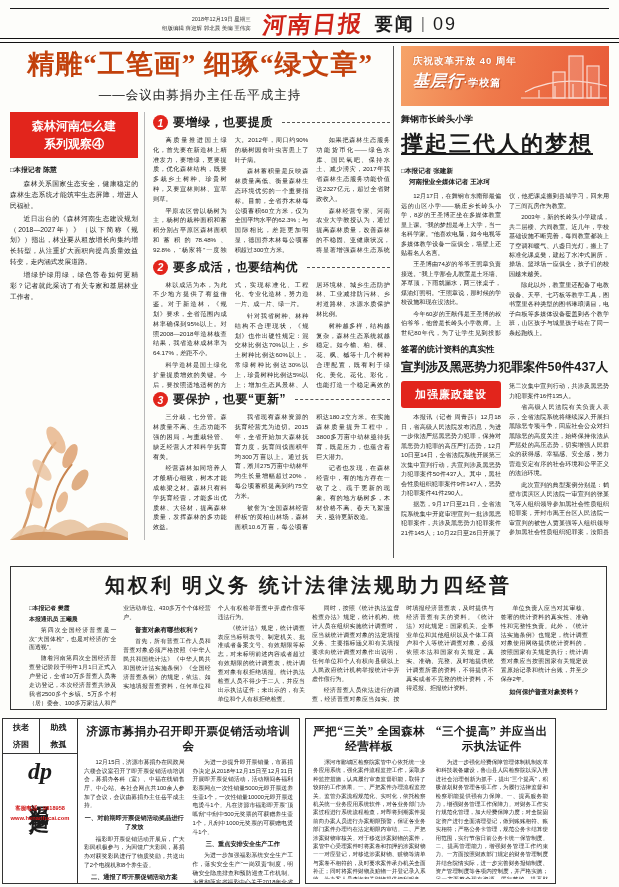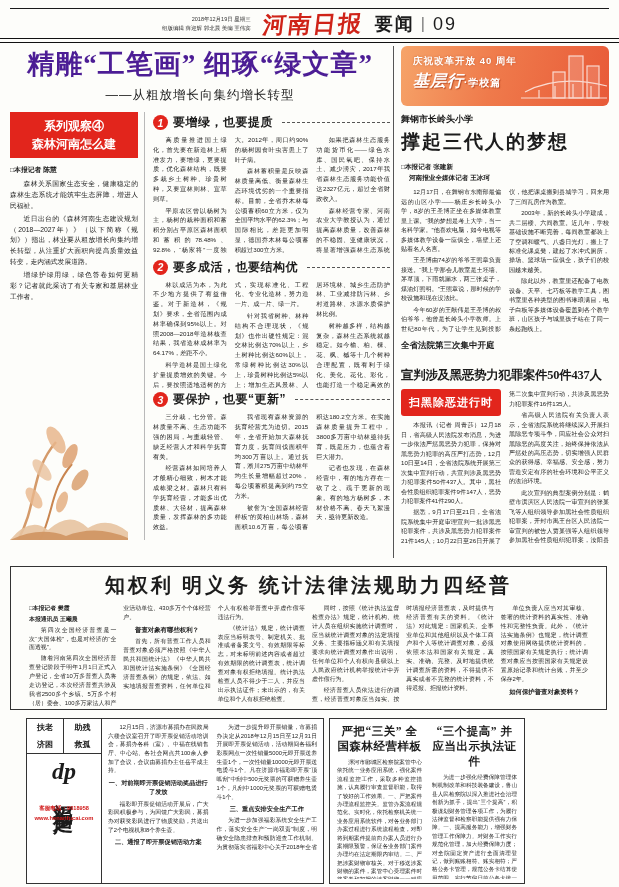--- a/index.html
+++ b/index.html
@@ -13,21 +13,21 @@
             letter-spacing:2px;font-family:"Liberation Serif",serif;}
   .section-page{font-size:18px;font-weight:700;letter-spacing:2px;display:flex;align-items:center;gap:6px;}
   .section-page .pipe{font-weight:300;color:#777;font-size:16px;}
   .section-page .pnum{font-weight:400;}
   .header-rule{position:absolute;left:0;right:0;top:38px;height:3px;
                border-top:1.5px solid #111;border-bottom:1px solid #111;}
 
   
   .main-art{position:absolute;left:10px;top:46px;width:380px;height:512px;overflow:hidden;}
   .main-art h1{margin:0;text-align:center;font-size:27px;letter-spacing:1px;
-               font-family:"Liberation Serif",serif;font-weight:900;color:#4c1d95;}
+               font-family:"Liberation Serif",serif;font-weight:900;color:#c2410c;}
   .main-sub{text-align:center;font-size:12.5px;margin-top:5px;letter-spacing:1px;}
   .main-body{display:flex;gap:8px;margin-top:8px;height:428px;}
   .intro-col{width:128px;flex:none;border-right:1px solid #b9b9b9;padding-right:6px;
              display:flex;flex-direction:column;}
   .series-box{background:#e2251c;color:#fff;text-align:center;font-weight:700;
               font-size:12px;line-height:1.5;padding:5px 2px;}
   .byline{font-size:6.8px;font-weight:700;margin:7px 0 4px 0;}
   .bp{margin:0 0 2px 0;text-indent:2em;text-align:justify;}
   .intro-text{font-size:6.8px;line-height:1.6;}
   .plant{margin-top:auto;}
@@ -39,53 +39,53 @@
   .sec-dash{flex:1;border-top:1.5px dashed #555;height:0;margin-left:4px;}
   .sec-body{column-count:3;column-gap:8px;font-size:6.2px;line-height:1.58;text-align:justify;overflow:hidden;}
   .sec-body-1{height:122px;}
   .sec-body-2{height:110px;}
   .sec-body-3{height:128px;}
 
   .v-divider{position:absolute;left:393px;top:46px;height:512px;border-left:1px solid #555;}
 
   
   .right-col{position:absolute;left:401px;top:46px;width:208px;height:512px;overflow:hidden;}
-  .banner{position:relative;height:60px;border-radius:6px;overflow:hidden;
+  .banner{position:relative;height:60px;border-radius:0;overflow:hidden;
           background:linear-gradient(105deg,#f6a469 0%,#ef7a4b 45%,#e85a38 100%);
           color:#fff;padding:9px 0 0 12px;box-sizing:border-box;}
   .banner-l1{font-size:9.5px;font-weight:700;letter-spacing:1px;text-shadow:0 0 2px rgba(160,50,10,.5);}
   .banner-l2{font-size:16px;font-weight:900;font-style:italic;letter-spacing:1px;margin-top:3px;
              text-shadow:1px 1px 1px rgba(150,40,10,.6);}
   .banner-l2 .small{font-size:10px;font-style:normal;}
   .banner svg{position:absolute;right:0;top:0;height:100%;}
   .kicker{font-size:9px;font-weight:700;margin-top:7px;}
-  .art-h2{font-size:19px;font-weight:900;letter-spacing:2px;margin-top:3px;font-family:"Liberation Serif",serif;}
+  .art-h2{font-size:22px;font-weight:900;letter-spacing:2px;margin-top:3px;font-family:"Liberation Serif",serif;text-decoration:underline;}
   .school-byline{font-size:6.6px;font-weight:700;line-height:1.7;margin:6px 0 4px 0;}
   .school-byline .ind{padding-left:8px;}
   .school-body{height:146px;column-count:2;column-gap:8px;font-size:6.1px;line-height:1.55;text-align:justify;overflow:hidden;}
   .court{margin-top:7px;}
   .court-kicker{font-size:8.5px;font-weight:700;}
-  .court-h2{font-size:12.4px;font-weight:900;letter-spacing:-.2px;white-space:nowrap;margin-top:15px;
-            font-family:Liberation Serif, serif;}
+  .court-h2{font-size:12.4px;font-weight:900;letter-spacing:-.2px;white-space:nowrap;margin-top:3px;
+            font-family:Liberation Mono, monospace;}
   .court-body{margin-top:5px;height:160px;column-count:2;column-gap:8px;font-size:6.1px;line-height:1.55;text-align:justify;overflow:hidden;}
   .badge{background:#e2251c;color:#fff;font-weight:900;font-size:11px;letter-spacing:1px;
          text-align:center;padding:5px 2px;border-radius:3px;margin-bottom:4px;break-inside:avoid;}
 
   
   .mid-band{position:absolute;left:10px;top:566px;width:597px;height:144px;border:1px solid #333;
             box-sizing:border-box;padding:5px 18px;overflow:hidden;}
   .mid-band h2{margin:0;text-align:center;font-size:20px;font-weight:900;letter-spacing:3px;
                font-family:"Liberation Serif",serif;}
   .mid-cols{margin-top:5px;height:104px;column-count:6;column-gap:7px;font-size:5.9px;line-height:1.5;
             text-align:justify;overflow:hidden;}
   .mid-cols .bl{margin:0 0 2px 0;font-weight:700;text-indent:0;}
   .mid-cols .sub{margin:3px 0;font-size:6.4px;text-align:center;font-weight:900;}
 
   
-  .bottom-band{position:absolute;left:26px;top:718px;width:499px;height:166px;display:flex;gap:5px;justify-content:space-between;}
+  .bottom-band{position:absolute;left:2px;top:718px;width:554px;height:166px;display:flex;gap:5px;justify-content:space-between;}
   .box{border:1px solid #333;box-sizing:border-box;overflow:hidden;background:#fff;}
   .box1{width:298px;flex:none;display:flex;}
   .fucai{width:74px;flex:none;border-right:1px solid #333;display:flex;flex-direction:column;align-items:center;}
   .slogan{display:grid;grid-template-columns:1fr 1fr;width:100%;border-bottom:1px solid #333;}
   .slogan span{font-size:8px;font-weight:700;text-align:center;padding:3px 0;}
   .slogan span:nth-child(odd){border-right:1px solid #333;}
   .fucai-logo{font-size:24px;font-weight:900;font-style:italic;margin:4px 0 0 0;font-family:"Liberation Serif",serif;}
   .fucai-name{writing-mode:vertical-rl;text-orientation:upright;font-size:20px;font-weight:900;
               letter-spacing:4px;margin:2px 0;font-family:"Liberation Serif",serif;}
   .fucai-phone{font-size:5.6px;font-weight:700;color:#d01616;}
@@ -115,26 +115,26 @@
     <div class="section-page">
       <span>要闻</span>
       <span class="pipe">|</span>
       <span class="pnum">09</span>
     </div>
   </div>
   <div class="header-rule"></div>
 
   <div class="main-art">
     <h1>精雕“工笔画” 细琢“绿文章”</h1>
-    <div class="main-sub">——从粗放增长向集约增长转型</div>
+    <div class="main-sub">——会议由募捐办主任岳平成主持</div>
     <div class="main-body">
       <div class="intro-col">
         <div class="series-box">
+          <div>森林河南怎么建</div>
           <div>系列观察④</div>
-          <div>森林河南怎么建</div>
         </div>
         <div class="byline">□本报记者 陈慧</div>
         <div class="intro-text">
             <p class="bp">森林关系国家生态安全，健康稳定的森林生态系统才能筑牢生态屏障，增进人民福祉。</p>
             <p class="bp">近日出台的《森林河南生态建设规划（2018—2027年）》（以下简称《规划》）指出，林业要从粗放增长向集约增长转型，从注重扩大面积向提高质量效益转变，走内涵式发展道路。</p>
             <p class="bp">增绿护绿用绿，绿色答卷如何更精彩？记者就此采访了有关专家和基层林业工作者。</p>
           </div>
         <svg class="plant" width="118" height="128" viewBox="0 0 118 128">
           <path d="M8 128 C28 92 20 60 46 30" stroke="#d49a6a" stroke-width="2.5" fill="none"></path>
           <path d="M30 128 C44 100 40 78 62 52" stroke="#c9854f" stroke-width="2" fill="none"></path>
@@ -216,24 +216,24 @@
     </div>
     <div class="school-body">
         <p class="bp">12月17日，在舞钢市东南部最偏远的山区小学——杨庄乡长岭头小学，8岁的王圣博正坐在多媒体教室里上课。“我的梦想是考上大学，当一名科学家。”他喜欢电脑，如今电视等多媒体教学设备一应俱全，墙壁上还贴着名人名言。</p>
         <p class="bp">王圣博由74岁的爷爷王照章负责接送。“我上学那会儿教室是土坯墙、茅草顶，下雨就漏水，两三张桌子，煤油灯照明。”王照章说，那时候的学校设施和现在没法比。</p>
         <p class="bp">今年60岁的王献伟是王圣博的叔伯爷爷，他曾是长岭头小学教师。上世纪80年代，为了让学生见到投影仪，他把课桌搬到县城学习，回来用了三间瓦房作为教室。</p>
         <p class="bp">2003年，新的长岭头小学建成，共二层楼、六间教室。近几年，学校基础设施不断完善，每间教室都装上了空调和暖气、八盏日光灯，搬上了标准化课桌凳，建起了水冲式厕所，操场、篮球场一应俱全，孩子们的校园越来越美。</p>
         <p class="bp">除此以外，教室里还配备了电教设备、天平、七巧板等教学工具，图书室里各种类型的图书琳琅满目，电子白板等多媒体设备覆盖到各个教学班，山区孩子与城里孩子站在了同一条起跑线上。</p>
       </div>
 
     <div class="court">
-      <div class="court-kicker">全省法院第三次集中开庭</div>
+      <div class="court-kicker">签署的统计资料的真实性</div>
       <div class="court-h2">宣判涉及黑恶势力犯罪案件50件437人</div>
       <div class="court-body">
-        <div class="badge">扫黑除恶进行时</div>
+        <div class="badge">加强廉政建设</div>
         <div>
             <p class="bp">本报讯（记者 周青莎）12月18日，省高级人民法院发布消息，为进一步依法严惩黑恶势力犯罪，保持对黑恶势力犯罪的高压严打态势，12月10日至14日，全省法院系统开展第三次集中宣判行动，共宣判涉及黑恶势力犯罪案件50件437人。其中，黑社会性质组织犯罪案件9件147人，恶势力犯罪案件41件290人。</p>
             <p class="bp">据悉，9月17日至21日，全省法院系统集中开庭审理宣判一批涉黑恶犯罪案件，共涉及黑恶势力犯罪案件21件145人；10月22日至26日开展了第二次集中宣判行动，共涉及黑恶势力犯罪案件16件135人。</p>
             <p class="bp">省高级人民法院有关负责人表示，全省法院系统将继续深入开展扫黑除恶专项斗争，回应社会公众对扫黑除恶的高度关注，始终保持依法从严惩处的高压态势，切实增强人民群众的获得感、幸福感、安全感，努力营造安定有序的社会环境和公平正义的法治环境。</p>
             <p class="bp">此次宣判的典型案例分别是：鹤壁市淇滨区人民法院一审宣判的张某飞等人组织领导参加黑社会性质组织犯罪案，开封市禹王台区人民法院一审宣判的被告人贾某强等人组织领导参加黑社会性质组织犯罪案，汝阳县人民法院一审宣判的被告人李某等人恶势力集团犯罪案，许昌市中级人民法院二审宣判的被告人方某合等人恶势力团伙犯罪案，泌阳县人民法院一审宣判的被告人宋某等人恶势力团伙犯罪案。③5</p>
           </div>
       </div>
     </div>
   </div>
 
@@ -264,20 +264,21 @@
           <span>助残</span>
           <span>济困</span>
           <span>救孤</span>
         </div>
         <div class="fucai-logo">dp</div>
         <div class="fucai-name">福彩之声</div>
         <div class="fucai-phone">客服电话：9618958</div>
         <a class="fucai-url" href="#">www.henanfucai.com</a>
       </div>
       <div class="train">
+        <div class="b-title">济源市募捐办召开即开票促销活动培训会</div>
         <div class="train-body">
             <p class="bp">12月15日，济源市募捐办在民政局六楼会议室召开了即开票促销活动培训会，募捐办各科（室）、中福在线销售厅、中心站、各社会网点共100余人参加了会议，会议由募捐办主任岳平成主持。</p>
             <p class="sub">一、对前期即开票促销活动奖品进行了发放</p>
             <p class="bp">福彩即开票促销活动开展后，广大彩民积极参与，为回馈广大彩民，募捐办对获奖彩民进行了物质奖励，共送出了2个电视机和8个养生壶。</p>
             <p class="sub">二、通报了即开票促销活动方案</p>
             <p class="bp">为进一步提升即开票销量，市募捐办决定从2018年12月15日至12月31日开展即开票促销活动，活动期间各福利彩票网点一次性销量5000元即开票送养生壶1个，一次性销量10000元即开票送电烫斗1个。凡在济源市福彩即开票“顶呱刮”中刮中500元奖票的可获赠养生壶1个，凡刮中1000元奖票的可获赠电烫斗1个。</p>
             <p class="sub">三、重点安排安全生产工作</p>
             <p class="bp">为进一步加强福彩系统安全生产工作，落实安全生产“一岗双责”制度，明确安全隐患排查和预防巡查工作机制。为贯彻落实省福彩中心关于2018年全省福彩系统今冬明春火灾防控工作通知精神，济源市社会福利有奖募捐办公室成立了安全生产工作领导小组，明确了各部门安全生产职责，要求各社会网点落实消防制度，加强网点消防安全日常检查，切实把安全生产工作落到实处，用百分之百的努力保障社会稳定和安全事故不发生。</p>
           </div>
       </div>

